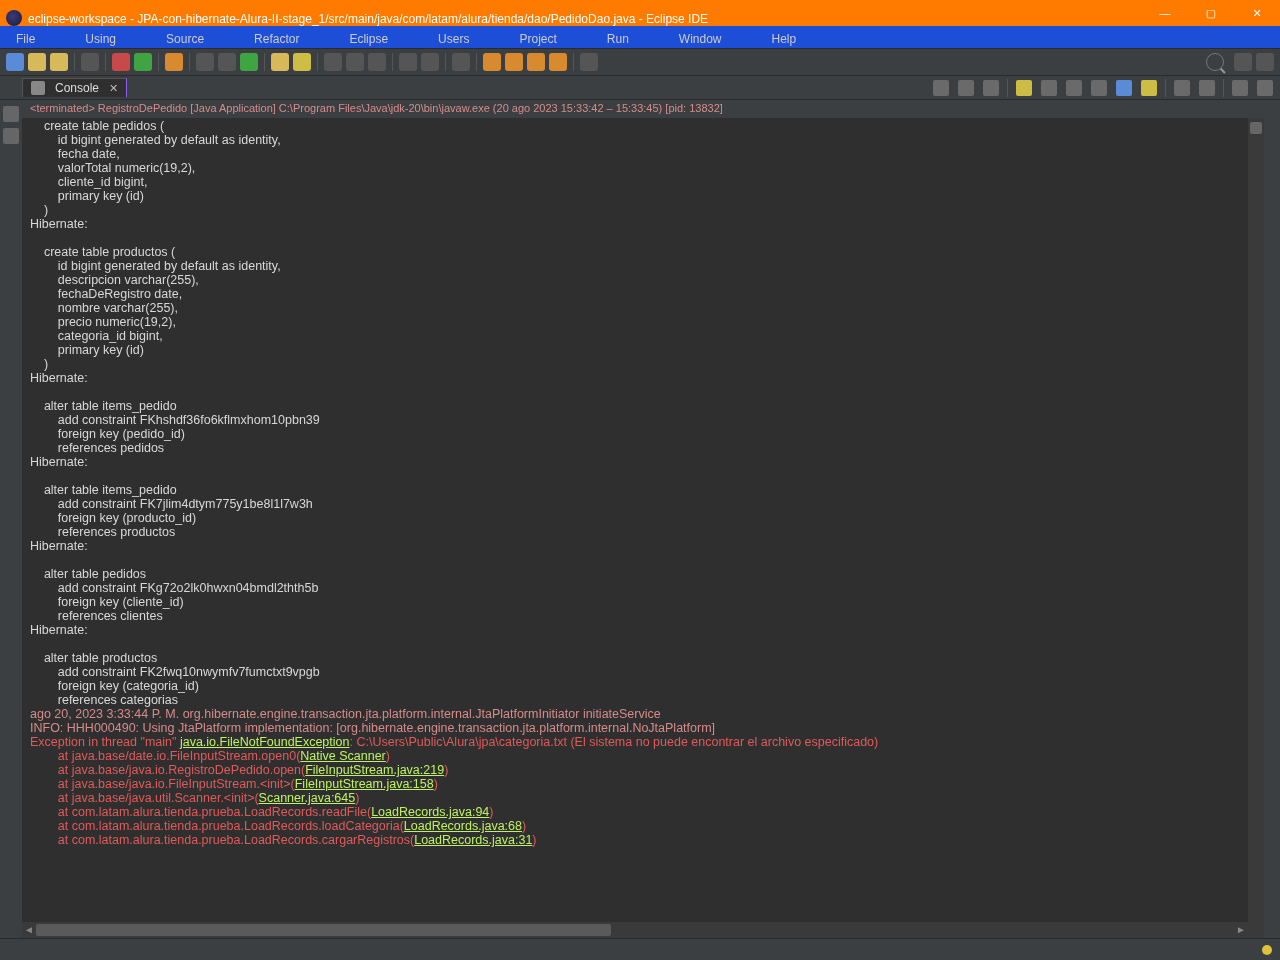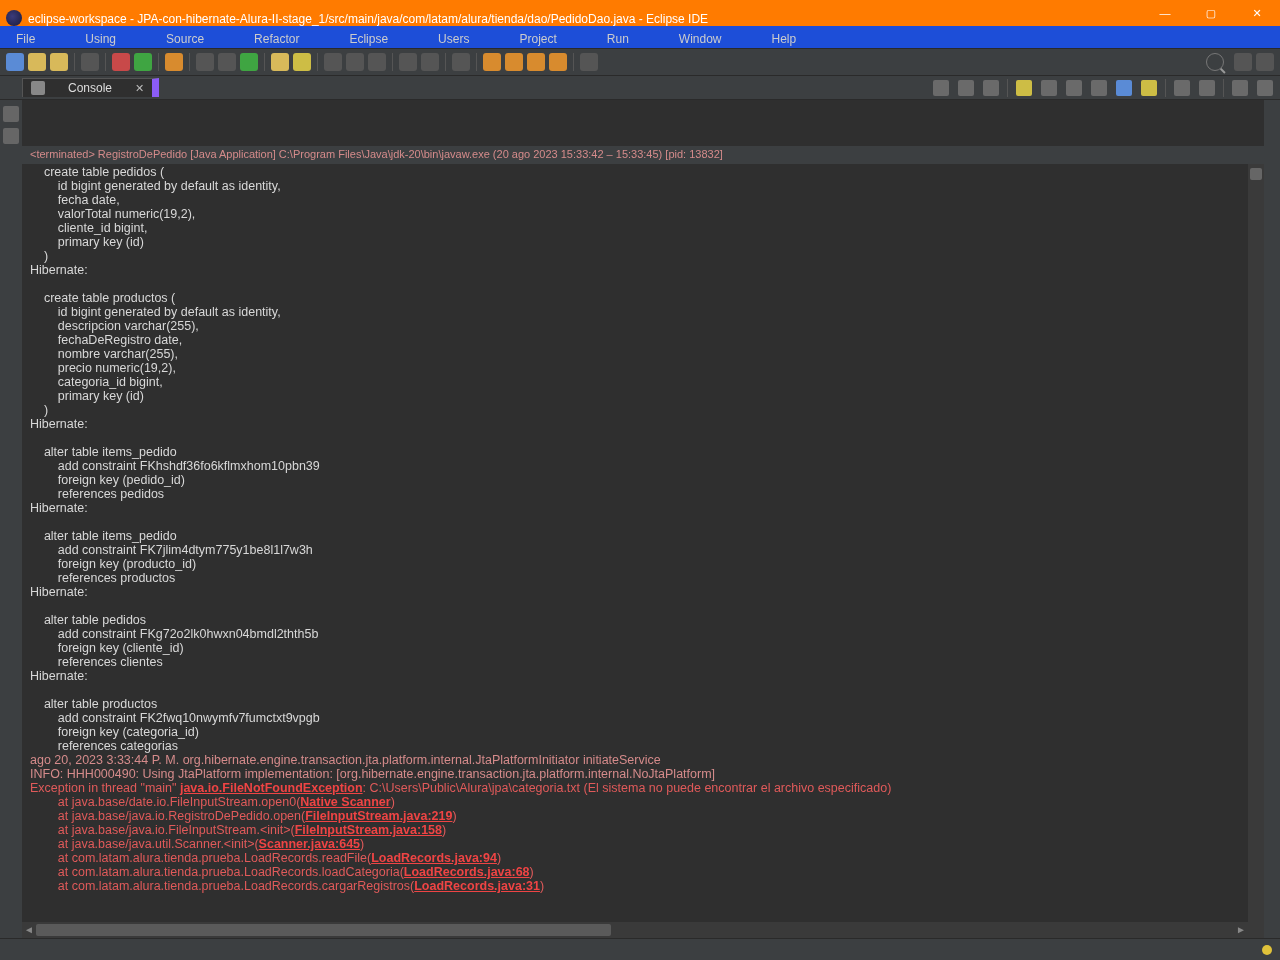--- a/index.html
+++ b/index.html
@@ -15,37 +15,37 @@
 .tbtn.blue { background:#5a8bd6; }
 .tbtn.green { background:#3fa542; }
 .tbtn.red { background:#c84949; }
 .tbtn.orange { background:#d88b2e; }
 .tbtn.folder { background:#d8b95a; }
 .tbtn.yellow { background:#cdbd45; }
 .sep { width:1px; height:18px; background:#555; margin:0 2px; }
 .ctoolbar { height:24px; background:#3c3f41; display:flex; align-items:center; border-bottom:1px solid #2a2a2a; }
 .leftstrip { width:22px; background:#3c3f41; display:flex; flex-direction:column; align-items:center; gap:6px; padding-top:6px; }
 .leftstrip .micon { width:16px; height:16px; background:#666; border-radius:2px; }
-.tab { display:flex; align-items:center; background:#2f2f2f; padding:2px 8px; border-top:1px solid #555; border-left:1px solid #555; border-right:7px solid #8b5cf6; gap:23px; }
+.tab { display:flex; align-items:center; background:#2f2f2f; padding:2px 8px; border-top:1px solid #555; border-left:1px solid #555; border-right:1px solid #8b5cf6; gap:10px; }
 .tab .tico { width:14px; height:14px; background:#888; border-radius:2px; }
 .tab .tlbl { color:#ddd; font-size:12px; }
 .tab .close { color:#bbb; font-size:11px; cursor:pointer; }
 .spacer { flex:1; }
 .cbtn { width:16px; height:16px; background:#555; border-radius:2px; margin:0 3px; cursor:pointer; }
 .cbtn.grey { background:#6a6a6a; }
 .cbtn.blue { background:#5a8bd6; }
 .cbtn.yel { background:#cdbd45; }
 .body { flex:1; display:flex; min-height:0; }
-.consolewrap { flex:1; display:flex; flex-direction:column; min-width:0;margin-top:46px; }
+.consolewrap { flex:1; display:flex; flex-direction:column; min-width:0; }
 .termline { height:18px; background:#3c3f41; color:#aaa; font-size:11px; padding:2px 8px; white-space:nowrap; overflow:hidden; }
 .termline .red { color:#d58b8b; }
 .output { flex:1; background:#2f2f2f; color:#d8d8d8; font-family:Consolas,"Courier New",monospace; font-size:12.5px; line-height:13px; padding:2px 8px 6px 8px; overflow:hidden; white-space:pre; position:relative; }
 .output .warn { color:#d58b8b; }
 .output .err { color:#e05a5a; }
-.output .lnk { color:#ef4444; text-decoration:underline;font-weight:bold; }
+.output .lnk { color:#bef264; text-decoration:underline; }
 .scroll-v { width:16px; background:#3a3a3a; position:relative; }
 .scroll-v .thumb { position:absolute; left:2px; right:2px; top:4px; height:12px; background:#666; border-radius:2px; }
 .scroll-h { height:16px; background:#3a3a3a; display:flex; align-items:center; }
 .scroll-h .arrow { width:14px; height:14px; color:#888; text-align:center; font-size:10px; line-height:14px; }
 .scroll-h .track { flex:1; height:12px; background:#3a3a3a; position:relative; }
 .scroll-h .thumb { position:absolute; left:0; top:0; bottom:0; width:48%; background:#5a5a5a; border-radius:2px; }
 .status { height:22px; background:#3c3f41; border-top:1px solid #2a2a2a; display:flex; align-items:center; justify-content:flex-end; padding:0 8px; }
 .status .bulb { width:10px; height:10px; border-radius:50%; background:#e0c23a; }
 .rt { display:flex; align-items:center; gap:3px; padding-right:4px;}
 .search-btn{ width:18px;height:18px;border:1px solid #777;border-radius:50%;margin-left:auto;margin-right:6px;position:relative}

